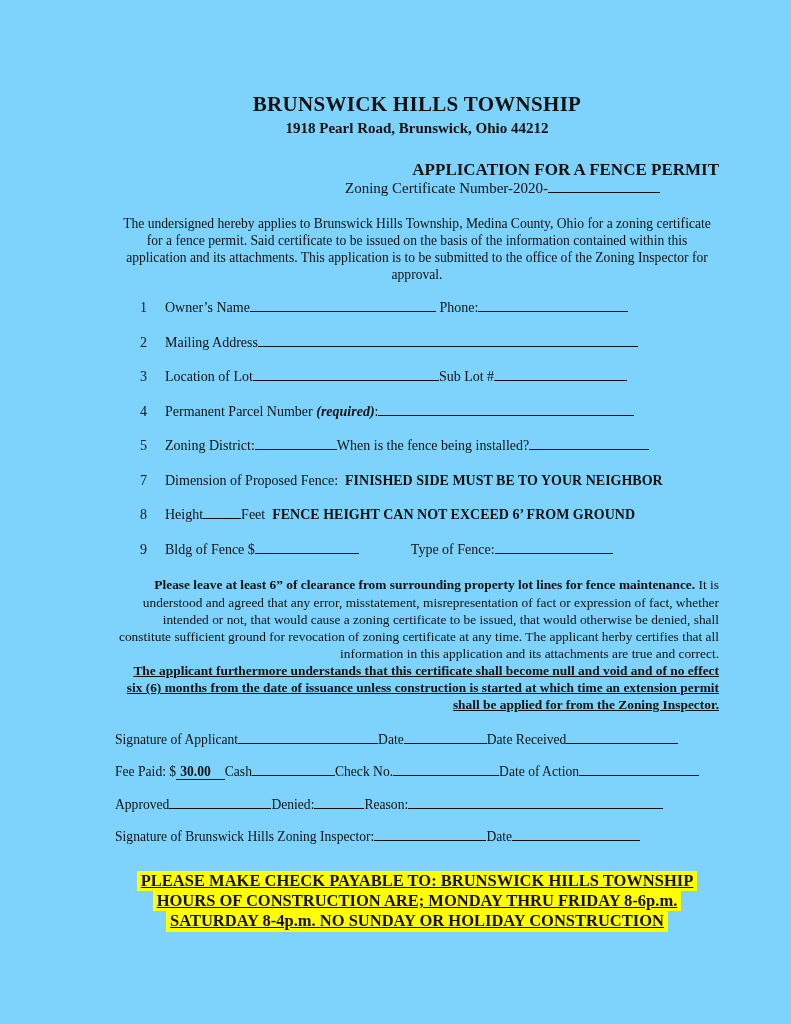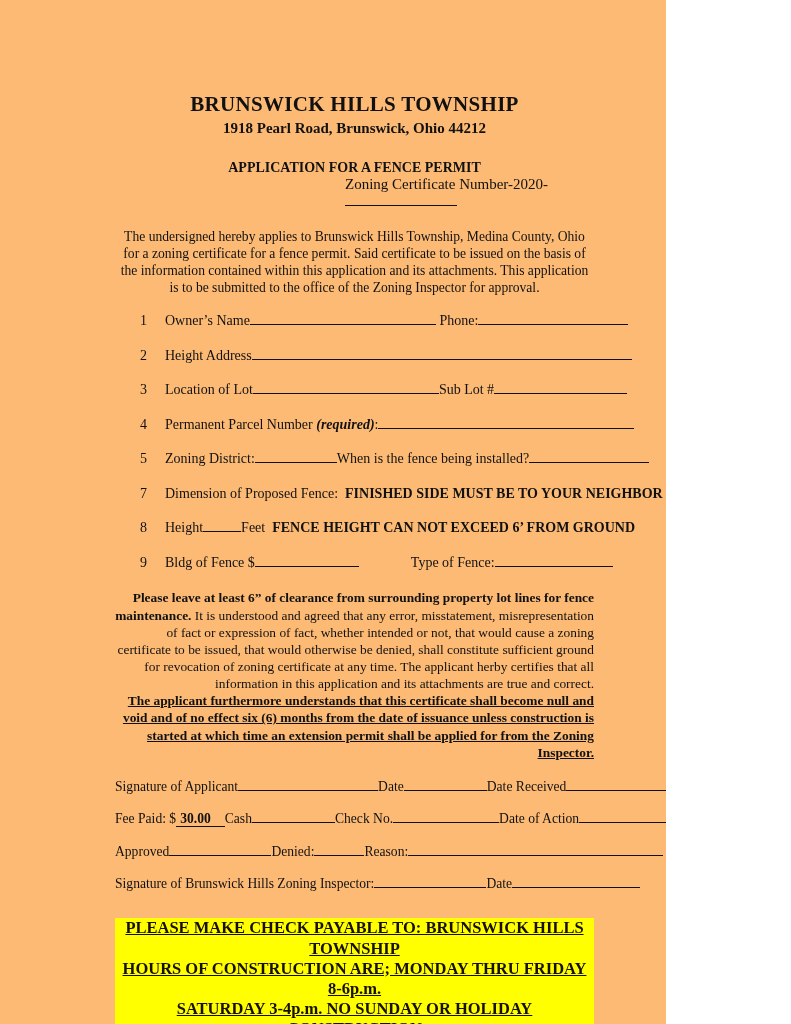--- a/index.html
+++ b/index.html
@@ -1,28 +1,28 @@
 <!DOCTYPE html>
 <html><head>
 <meta charset="utf-8">
 <style>
   * { margin: 0; padding: 0; box-sizing: border-box; }
   html, body { background: #ffffff; }
   body { width: 791px; height: 1024px; }
   .page {
-    width: 666px; height: 1024px;
-    background: #fdba74;
+    width: 791px; height: 1024px;
+    background: #7dd3fc;
     font-family: "Liberation Serif", "DejaVu Serif", serif;
     color: #111111;
     padding: 92px 72px 0 115px;
     overflow: hidden;
   }
   .hdr-township { text-align: center; font-size: 21px; font-weight: bold; letter-spacing: 0.3px; }
   .hdr-address  { text-align: center; font-size: 15px; font-weight: bold; margin-top: 3px; }
-  .hdr-title    { text-align: center; font-size: 14px; font-weight: bold; margin-top: 23px; }
+  .hdr-title    { text-align: right; font-size: 17px; font-weight: bold; margin-top: 23px; }
   .cert-row     { margin-left: 230px; font-size: 15px; }
   .intro        { margin-top: 19px; font-size: 13.6px; line-height: 1.24; text-align: center; }
 
   .items { margin-top: 17px; }
   .item  { padding-left: 25px; font-size: 14px; margin-bottom: 18.5px; white-space: nowrap; }
   .num   { display: inline-block; width: 25px; }
   .b     { font-weight: bold; }
   .bi    { font-weight: bold; font-style: italic; margin-top: 16px; }
 
   .bl { display: inline-block; border-bottom: 1px solid #111; height: 3px; }
@@ -61,21 +61,21 @@
 
   <p class="intro">The undersigned hereby applies to Brunswick Hills Township, Medina County, Ohio for a zoning certificate for a fence permit.  Said certificate to be issued on the basis of the information contained within this application and its attachments.  This application is to be submitted to the office of the Zoning Inspector for approval.</p>
 
   <div class="items">
 
     <div class="item">
       <span class="num">1</span><span>Owner’s Name</span><span class="bl" style="width:186px"></span> <span>Phone:</span><span class="bl" style="width:150px"></span>
     </div>
 
     <div class="item">
-      <span class="num">2</span><span>Height Address</span><span class="bl" style="width:380px"></span>
+      <span class="num">2</span><span>Mailing Address</span><span class="bl" style="width:380px"></span>
     </div>
 
     <div class="item">
       <span class="num">3</span><span>Location of Lot</span><span class="bl" style="width:186px"></span><span>Sub Lot #</span><span class="bl" style="width:133px"></span>
     </div>
 
     <div class="item">
       <span class="num">4</span><span>Permanent Parcel Number </span><span class="bi">(required)</span><span>:</span><span class="bl" style="width:256px"></span>
     </div>
 
@@ -120,16 +120,16 @@
 
     <div class="office-row">
       <span>Signature of Brunswick Hills Zoning Inspector:</span><span class="bl" style="width:112px"></span><span>Date</span><span class="bl" style="width:128px"></span>
     </div>
 
   </div>
 
   <div class="footer">
     <div><span class="hl">PLEASE MAKE CHECK PAYABLE TO: BRUNSWICK HILLS TOWNSHIP</span></div>
     <div><span class="hl">HOURS OF CONSTRUCTION ARE; MONDAY THRU FRIDAY 8-6p.m.</span></div>
-    <div><span class="hl">SATURDAY 3-4p.m. NO SUNDAY OR HOLIDAY CONSTRUCTION</span></div>
+    <div><span class="hl">SATURDAY 8-4p.m. NO SUNDAY OR HOLIDAY CONSTRUCTION</span></div>
   </div>
 
 </div>
 
 </body></html>

